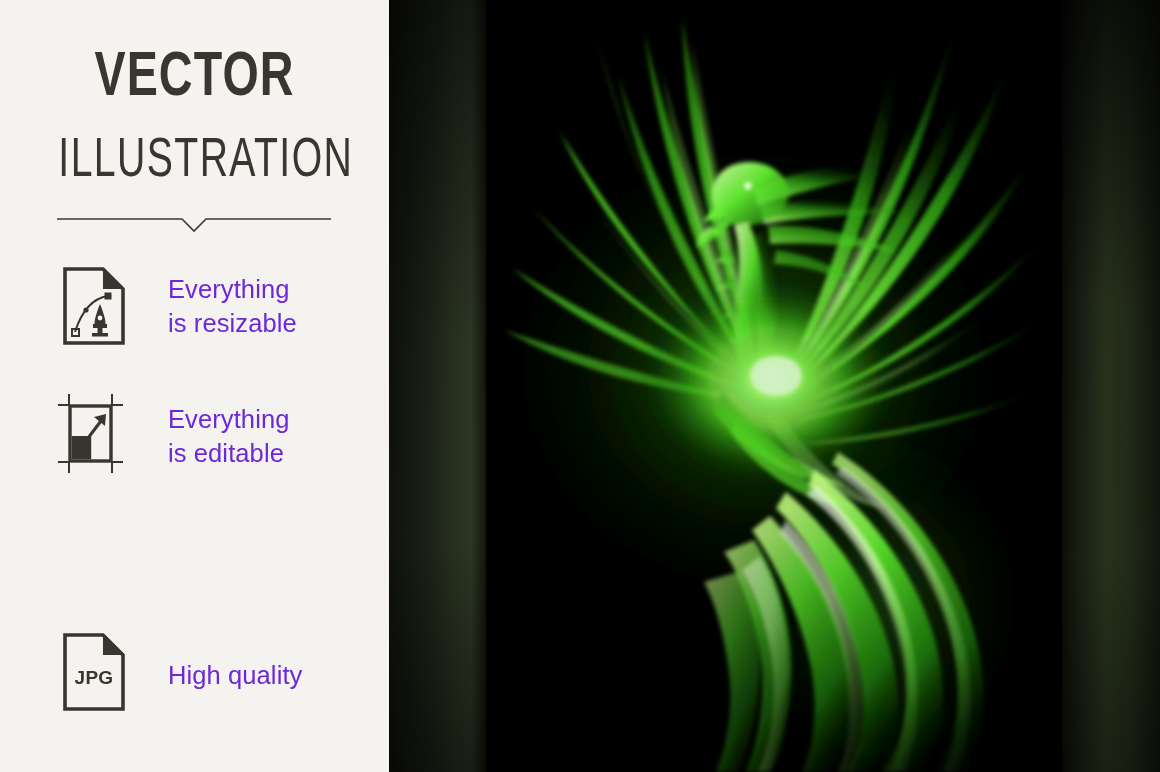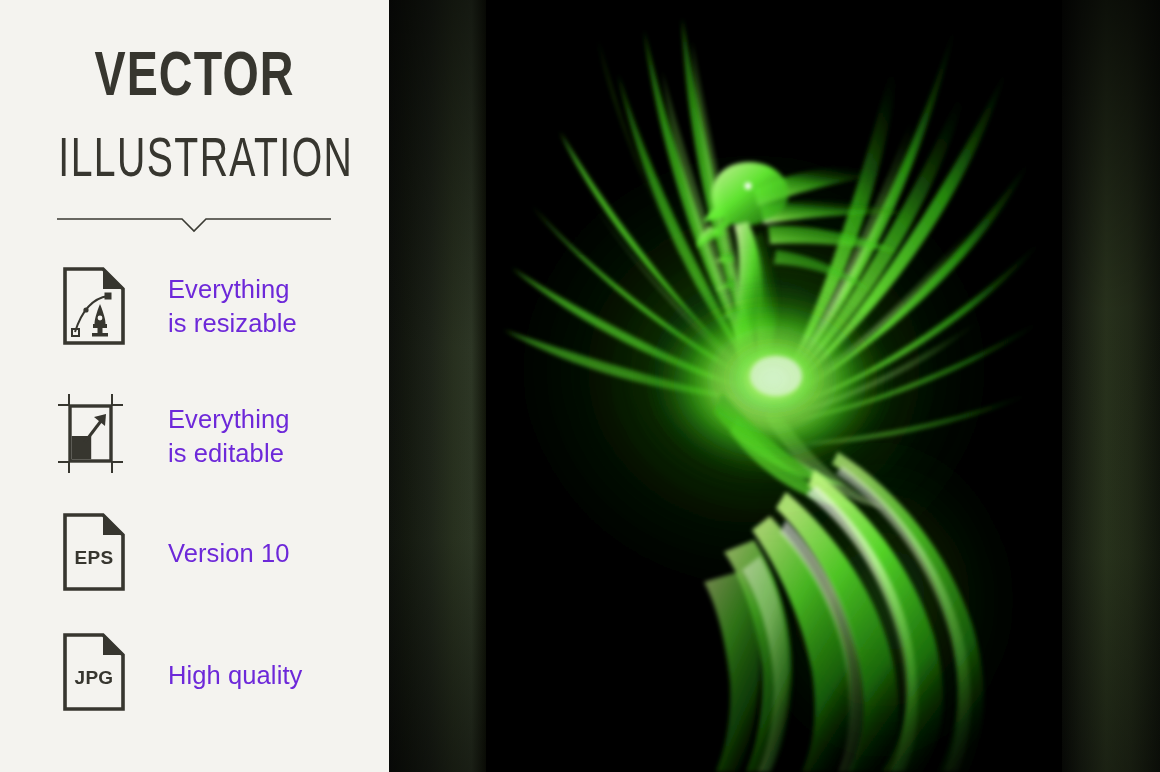--- a/index.html
+++ b/index.html
@@ -224,32 +224,20 @@
           <line x1="29" y1="50" x2="48" y2="25" stroke="#37362f" stroke-width="3"></line>
           <path d="M50 22 L49 34 L38 25 Z" fill="#37362f"></path>
         </svg>
       </div>
       <div class="label">
         <span class="ln">Everything</span>
         <span class="ln">is editable</span>
       </div>
     </div>
 
-    <div class="feature" id="feature-2">
-      <div class="icon-wrap">
-        <svg width="64" height="80" viewBox="0 0 64 80">
-          <path d="M3 3 H41 L61 23 V77 H3 Z" fill="none" stroke="#37362f" stroke-width="3.6"></path>
-          <path d="M41 3 L61 23 H41 Z" fill="#37362f"></path>
-          <text class="file-ext-text" x="32" y="52" text-anchor="middle">EPS</text>
-        </svg>
-      </div>
-      <div class="label">
-        <span class="ln">Version 10</span>
-      </div>
-    </div>
 
     <div class="feature" id="feature-3">
       <div class="icon-wrap">
         <svg width="64" height="80" viewBox="0 0 64 80">
           <path d="M3 3 H41 L61 23 V77 H3 Z" fill="none" stroke="#37362f" stroke-width="3.6"></path>
           <path d="M41 3 L61 23 H41 Z" fill="#37362f"></path>
           <text class="file-ext-text" x="32" y="52" text-anchor="middle">JPG</text>
         </svg>
       </div>
       <div class="label">

